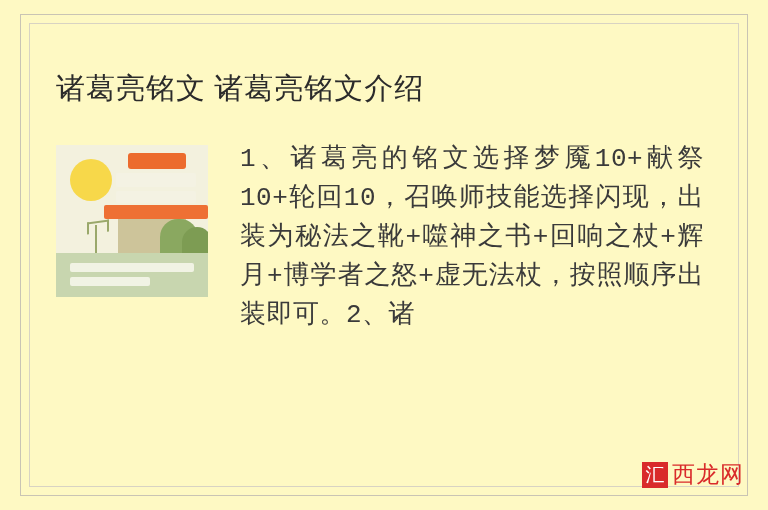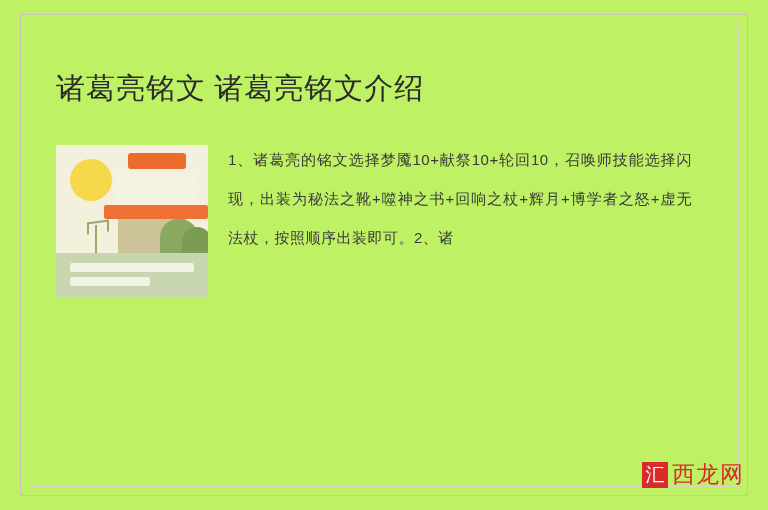--- a/index.html
+++ b/index.html
@@ -10,21 +10,21 @@
     width: 768px;
     height: 510px;
     background: #fdf9ef;
     font-family: "Liberation Sans", sans-serif;
     overflow: hidden;
   }
   .page {
     position: relative;
     width: 768px;
     height: 510px;
-    background: #bef264;
+    background: #fef9c3;
     box-sizing: border-box;
   }
   .outer-frame {
     position: absolute;
     left: 20px;
     top: 14px;
     width: 728px;
     height: 482px;
     border: 1px solid #c9c4b4;
     box-sizing: border-box;
@@ -164,27 +164,27 @@
   }
   .thumb .line2 {
     position: absolute;
     left: 14px; top: 132px;
     width: 80px; height: 9px;
     background: #f1f3e4;
     border-radius: 2px;
   }
   .body-text {
     position: absolute;
-    left: 172px;
+    left: 184px;
     top: 0px;
     width: 464px;
-    font-size: 15px;
+    font-size: 26px;
     line-height: 39px;
     color: #3a3a3a;
-    font-family: Liberation Sans, sans-serif;
+    font-family: Liberation Mono, monospace;
     letter-spacing: 0.5px;
     text-align: justify;
   }
   .watermark {
     position: absolute;
     right: 24px;
     bottom: 20px;
     display: flex;
     align-items: center;
     gap: 4px;

